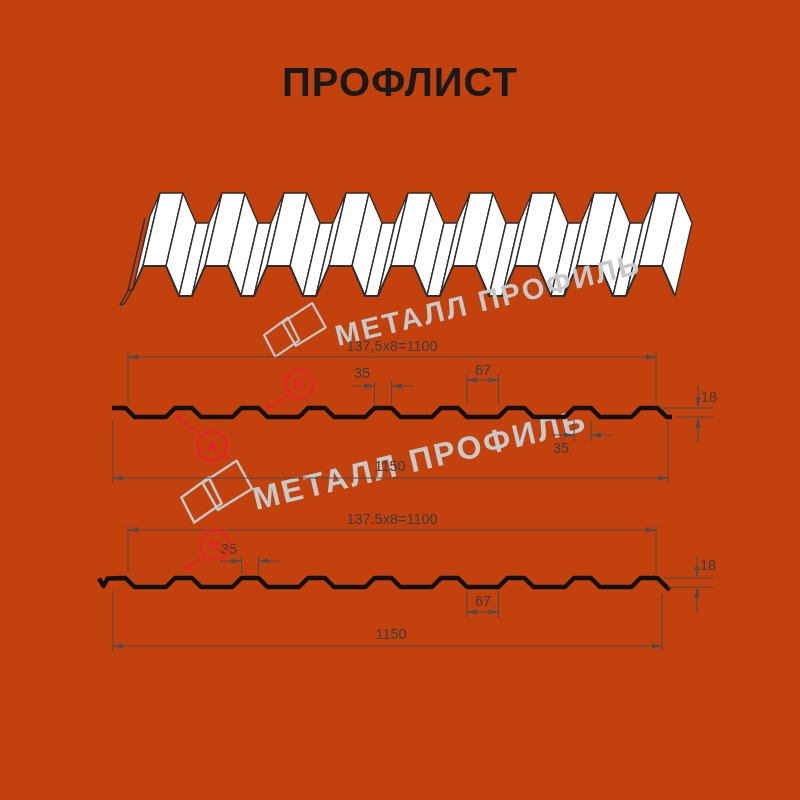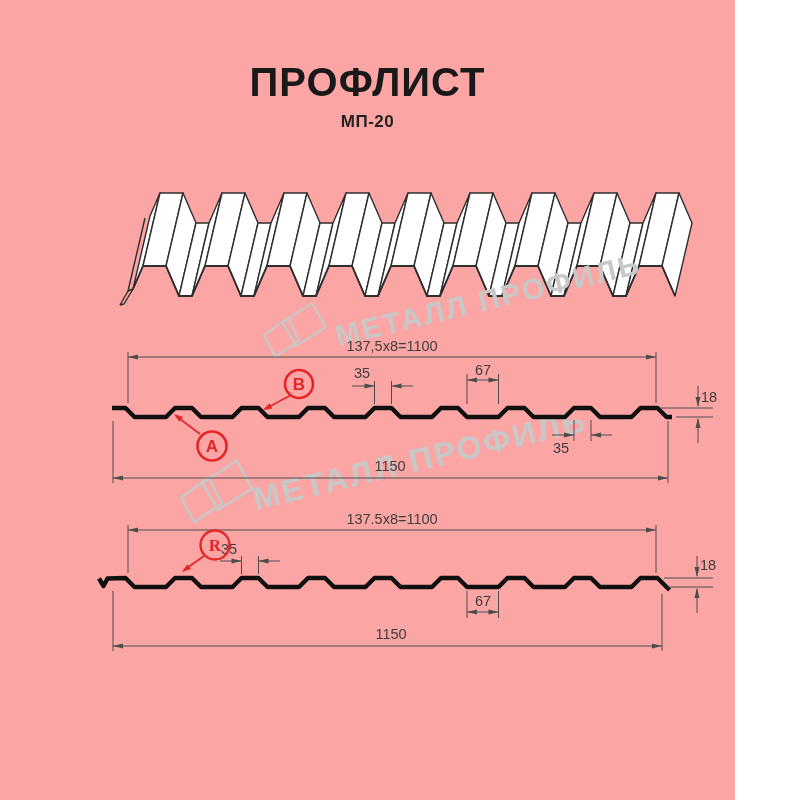--- a/index.html
+++ b/index.html
@@ -1,35 +1,34 @@
 <!DOCTYPE html>
 <html><head>
 <meta charset="utf-8">
 <style>
   html,body{margin:0;padding:0;background:#ffffff;}
-  .page{position:relative;width:735px;height:800px;background:#fca5a5;overflow:hidden;
+  .page{position:relative;width:800px;height:800px;background:#c2410c;overflow:hidden;
         font-family:"Liberation Sans", sans-serif;}
   .title{position:absolute;left:0;right:0;top:60px;text-align:center;
          font-size:40px;font-weight:700;letter-spacing:1px;color:#191919;}
   .subtitle{position:absolute;left:0;right:0;top:112px;text-align:center;
          font-size:17px;font-weight:700;letter-spacing:.5px;color:#222;}
   .footer{position:absolute;left:0;right:0;top:700px;text-align:center;
          font-size:18px;font-weight:700;letter-spacing:.4px;color:#1e1e1e;}
   svg text.dim{font-family:"Liberation Sans",sans-serif;font-size:14.5px;fill:#3d3d3d;}
   svg text.wm{font-family:"Liberation Sans",sans-serif;font-weight:700;}
   svg text.redt{font-family:"Liberation Sans",sans-serif;font-size:17px;font-weight:700;}
   svg text.redserif{font-family:"Liberation Serif",serif;font-size:17px;font-weight:700;}
 </style>
 </head>
 <body>
 
 <div class="page">
 
   <div class="title">ПРОФЛИСТ</div>
-  <div class="subtitle">МП-20</div>
 
   <svg id="scene" width="800" height="800" viewBox="0 0 800 800" style="position:absolute;left:0;top:0;">
 
     <g id="g-sheet">
         <polygon points="133,289 143,266 160,193 150,216" fill="#ffffff" stroke="#2e2e2e" stroke-width="1.4" stroke-linejoin="round"></polygon>
         <polygon points="143,266 166,266 183,193 160,193" fill="#ffffff" stroke="#2e2e2e" stroke-width="1.4" stroke-linejoin="round"></polygon>
         <polygon points="166,266 179,296 196,223 183,193" fill="#ffffff" stroke="#2e2e2e" stroke-width="1.4" stroke-linejoin="round"></polygon>
         <polygon points="179,296 192,296 209,223 196,223" fill="#ffffff" stroke="#2e2e2e" stroke-width="1.4" stroke-linejoin="round"></polygon>
         <polygon points="192,296 205,266 222,193 209,223" fill="#ffffff" stroke="#2e2e2e" stroke-width="1.4" stroke-linejoin="round"></polygon>
         <polygon points="205,266 228,266 245,193 222,193" fill="#ffffff" stroke="#2e2e2e" stroke-width="1.4" stroke-linejoin="round"></polygon>

